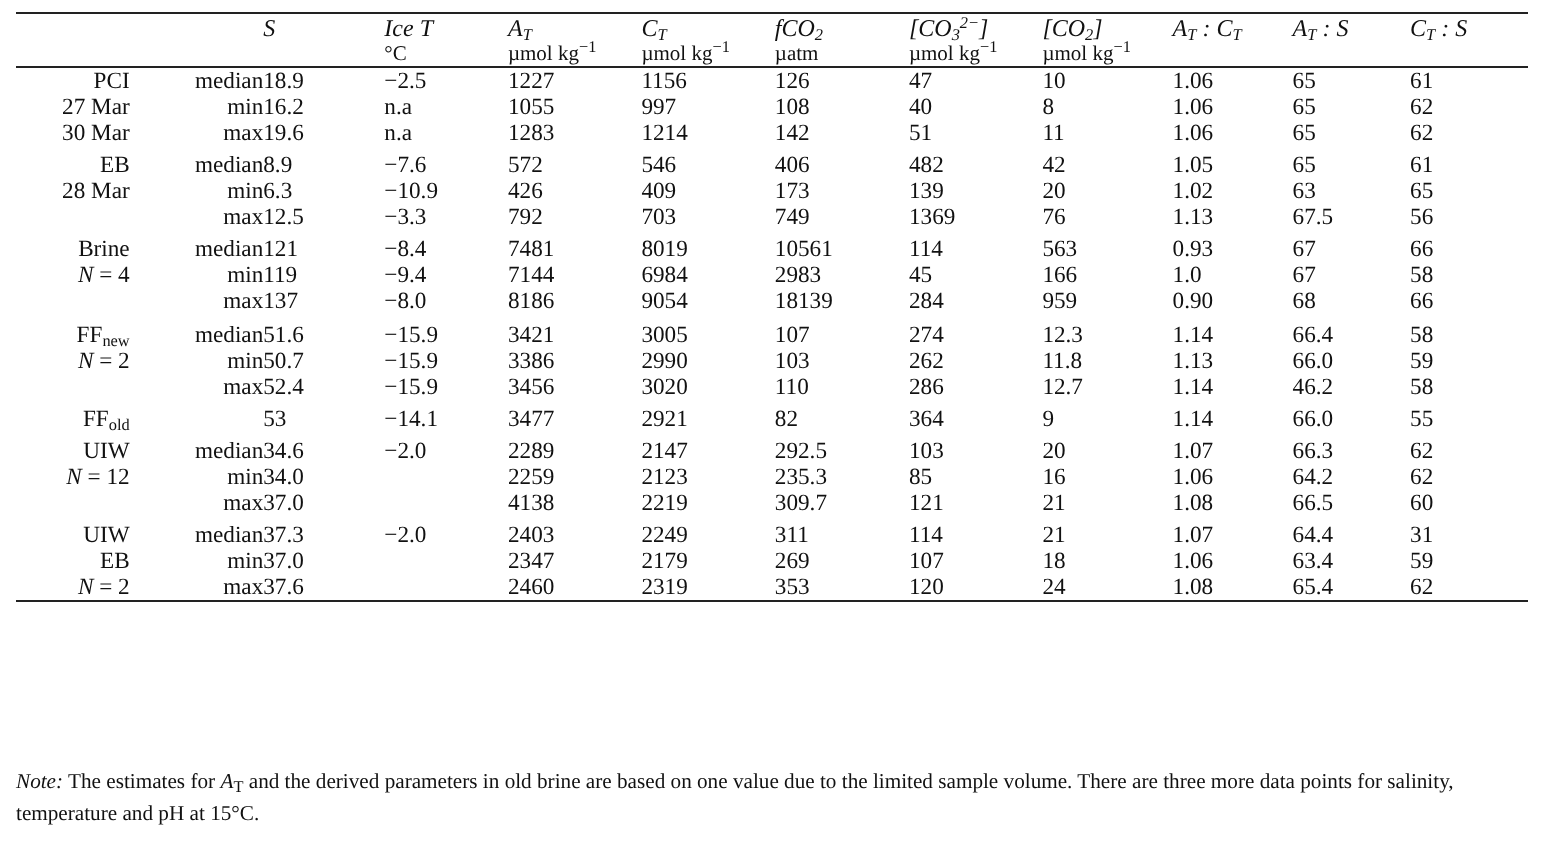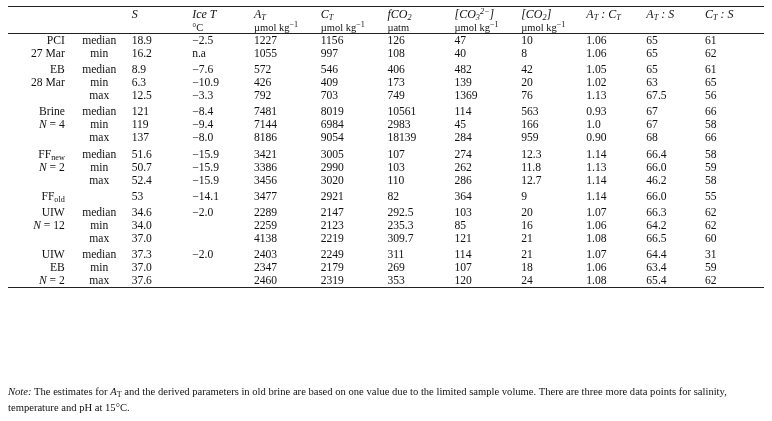--- a/index.html
+++ b/index.html
@@ -73,21 +73,21 @@
     font-size: 11.6px;
     padding-top: 1.4px;
     padding-bottom: 1.4px;
     text-align: center;
   }
   tbody td.lbl {
     text-align: right;
     padding-left: 1px;
   }
   tbody td.stat {
-    text-align: center;
+    text-align: right;
     padding-left: 2px;
   }
   tbody tr.first-of-group td {
     padding-top: 3.2px;
   }
   sub { font-size: 8.2px; vertical-align: baseline; position: relative; top: 2px; }
   sup { font-size: 8.2px; vertical-align: baseline; position: relative; top: -4px; }
   .ital { font-style: italic; }
 
   .note {
@@ -172,20 +172,34 @@
           <td>n.a</td>
           <td>1055</td>
           <td>997</td>
           <td>108</td>
           <td>40</td>
           <td>8</td>
           <td>1.06</td>
           <td>65</td>
           <td>62</td>
         </tr>
+        <tr>
+          <td class="lbl">30 Mar</td>
+          <td class="stat">max</td>
+          <td>19.6</td>
+          <td>n.a</td>
+          <td>1283</td>
+          <td>1214</td>
+          <td>142</td>
+          <td>51</td>
+          <td>11</td>
+          <td>1.06</td>
+          <td>65</td>
+          <td>62</td>
+        </tr>
         <tr class="first-of-group">
           <td class="lbl">EB</td>
           <td class="stat">median</td>
           <td>8.9</td>
           <td>−7.6</td>
           <td>572</td>
           <td>546</td>
           <td>406</td>
           <td>482</td>
           <td>42</td>

